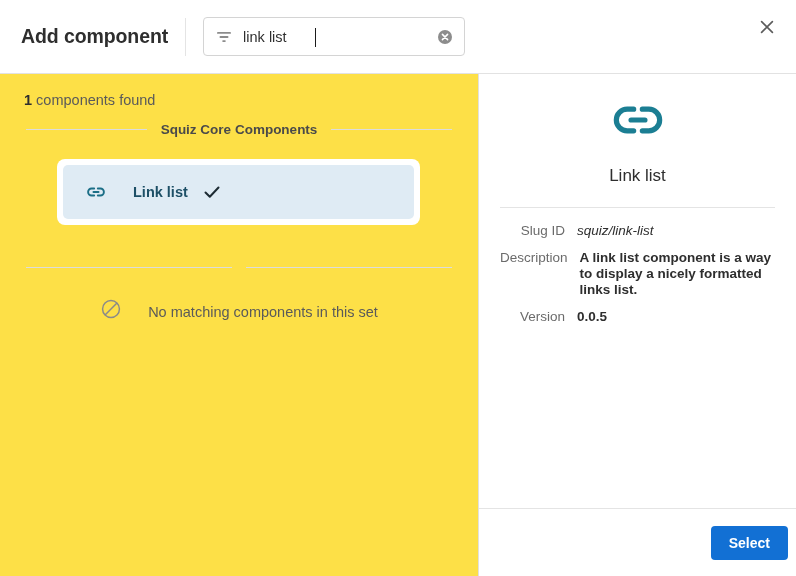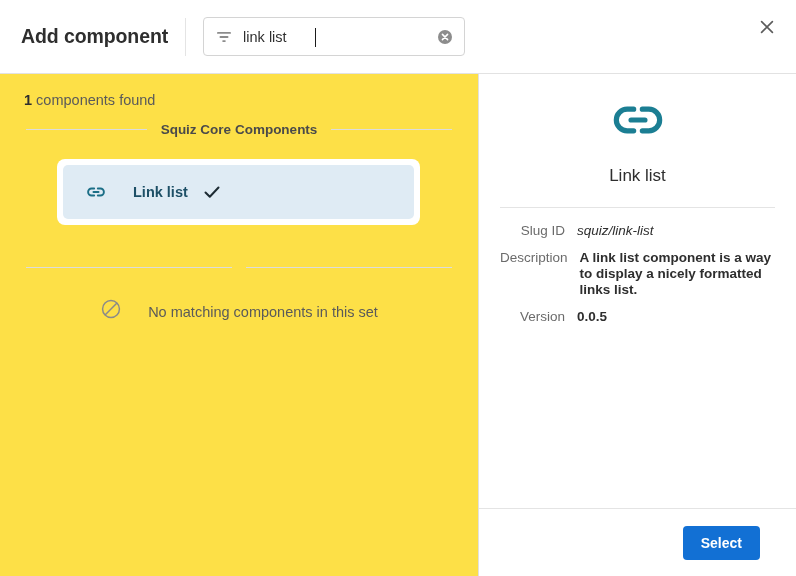--- a/index.html
+++ b/index.html
@@ -307,21 +307,21 @@
   .detail-row.desc .detail-val { max-width: 196px; }
 
   
   .footer {
     flex: 0 0 68px;
     height: 68px;
     border-top: 1px solid #e4e4e4;
     display: flex;
     align-items: center;
     justify-content: flex-end;
-    padding-right: 36px;
+    padding-right: 8px;
     background: #ffffff;
   }
 
   .select-btn {
     background: #1270d4;
     color: #ffffff;
     border: none;
     border-radius: 4px;
     font-family: "Liberation Sans", sans-serif;
     font-size: 14px;

